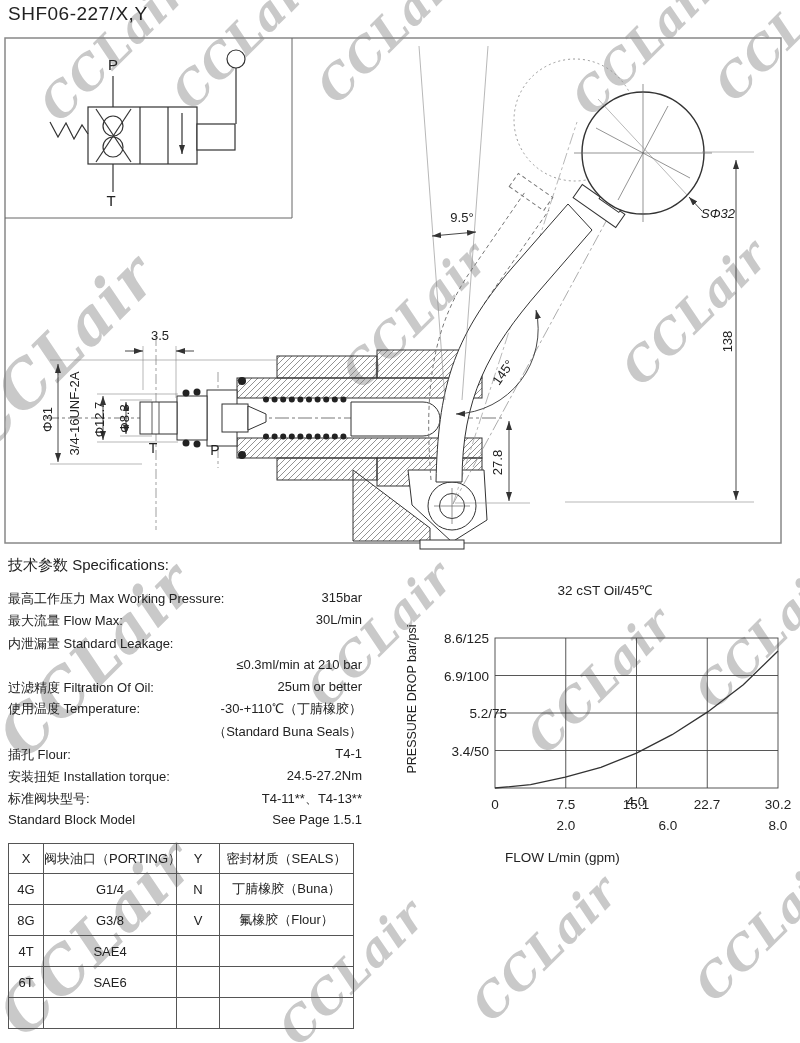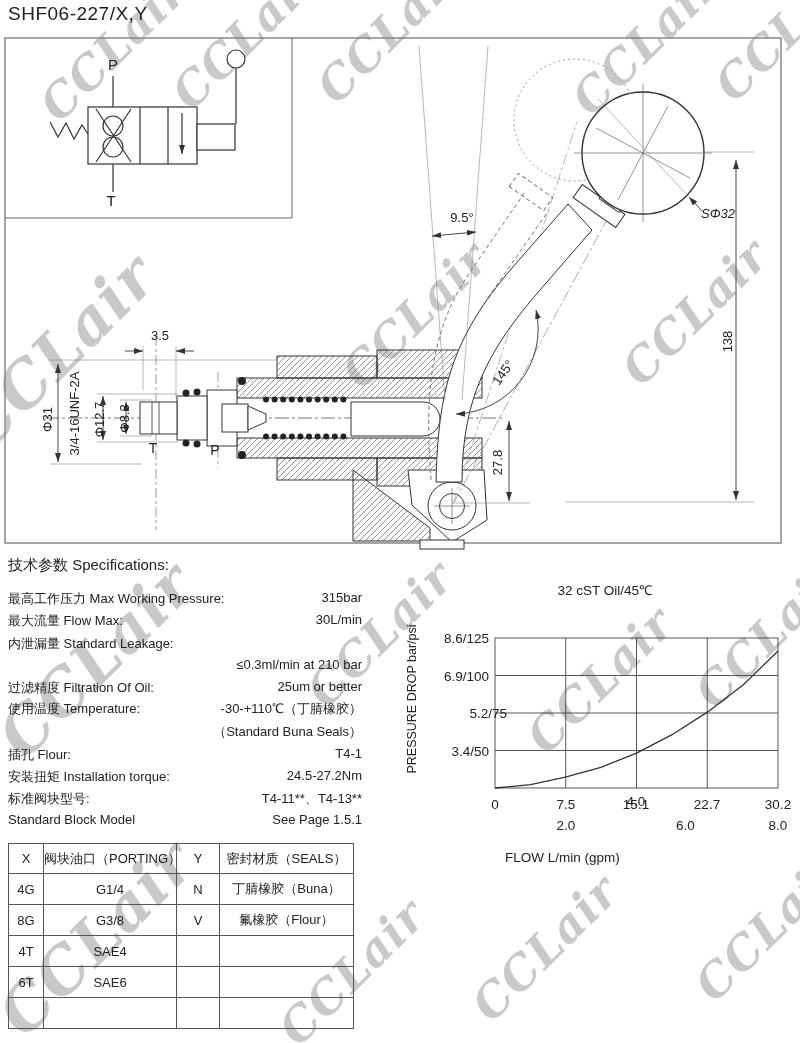--- a/index.html
+++ b/index.html
@@ -247,21 +247,21 @@
   <div class="chart-lbl right" style="left:427px;top:669px;width:62px;text-align:right;">6.9/100</div>
   <div class="chart-lbl right" style="left:445px;top:706px;width:62px;text-align:right;">5.2/75</div>
   <div class="chart-lbl right" style="left:427px;top:744px;width:62px;text-align:right;">3.4/50</div>
   <div class="chart-lbl" style="left:467px;top:797px;width:56px;text-align:center;">0</div>
   <div class="chart-lbl" style="left:538px;top:797px;width:56px;text-align:center;">7.5</div>
   <div class="chart-lbl" style="left:608px;top:797px;width:56px;text-align:center;">15.1</div>
   <div class="chart-lbl" style="left:679px;top:797px;width:56px;text-align:center;">22.7</div>
   <div class="chart-lbl" style="left:750px;top:797px;width:56px;text-align:center;">30.2</div>
   <div class="chart-lbl" style="left:538px;top:818px;width:56px;text-align:center;">2.0</div>
   <div class="chart-lbl" style="left:608px;top:794px;width:56px;text-align:center;">4.0</div>
-  <div class="chart-lbl" style="left:676px;top:818px;width:56px;text-align:left;">6.0</div>
+  <div class="chart-lbl" style="left:640px;top:818px;width:56px;text-align:center;">6.0</div>
   <div class="chart-lbl" style="left:750px;top:818px;width:56px;text-align:center;">8.0</div>
   <div class="chart-lbl" style="left:505px;top:850px;width:205px;text-align:left;">FLOW L/min (gpm)</div>
 
   <table id="xy-table">
     <colgroup>
         <col style="width:35px">
         <col style="width:133px">
         <col style="width:43px">
         <col style="width:134px">
       </colgroup>

